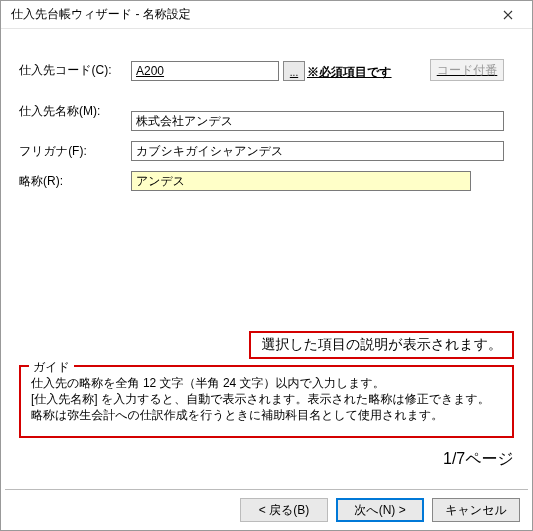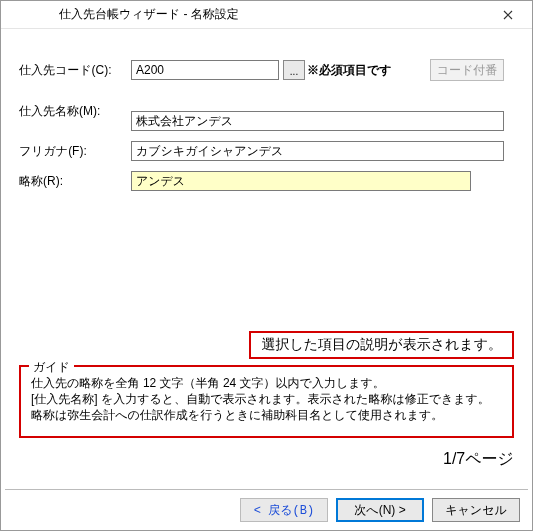--- a/index.html
+++ b/index.html
@@ -1,35 +1,35 @@
 <!DOCTYPE html>
 <html><head>
 <meta charset="utf-8">
 <style>
   * { box-sizing: border-box; margin: 0; padding: 0; }
   body { font-family: "MS UI Gothic", "Meiryo", sans-serif; font-size: 12px; background: #fff; color: #000; }
 
   .window { width: 533px; height: 531px; border: 1px solid #999; background: #fff; position: relative; }
 
   .titlebar { height: 28px; display: flex; align-items: center; justify-content: space-between; padding: 0 4px 0 10px; border-bottom: 1px solid #e5e5e5; }
-  .titlebar .title { font-size: 12px; margin-left: 48px; }
+  .titlebar .title { font-size: 12px; }
   .titlebar .close { width: 40px; height: 24px; display: flex; align-items: center; justify-content: center; font-size: 15px; color:#333; }
 
   .content { padding: 30px 28px 0 18px; }
 
   .row { display: flex; align-items: center; margin-bottom: 10px; }
   .label { width: 112px; }
   .field-col { flex: 1; }
 
   .code-row .code-input { width: 148px; height: 20px; border: 1px solid #7a7a7a; padding: 1px 4px; font-size: 12px; }
   .btn-ellipsis { width: 22px; height: 20px; border: 1px solid #888; background: #e9e9e9; margin-left: 4px; display: inline-flex; align-items: flex-end; justify-content: center; font-size: 10px; line-height: 10px; padding-bottom: 2px; cursor: pointer; }
   .req-label { margin-left: 2px; font-weight: bold; }
   .btn-codenum { width: 74px; height: 22px; border: 1px solid #bbb; background: #f2f2f2; color: #9a9a9a; font-size: 12px; display: inline-flex; align-items: center; justify-content: center; margin-left: auto; }
   .code-row { position: relative; }
-  .code-row .field-col { display:flex; align-items:center; }
+  .code-row .field-col { display:flex; align-items:flex-end;text-decoration:underline; }
 
   .text-input { height: 20px; border: 1px solid #7a7a7a; padding: 1px 4px; font-size: 12px; width: 100%; }
   .text-input.furigana { }
   .text-input.abbrev { background: #ffffc8; width: 340px; }
 
   .name-wrap { width: 363px; margin-top: 20px; }
   .furi-wrap { width: 363px; }
   .abbrev-wrap { width: 340px; }
 
   .callout { position: absolute; right: 18px; top: 330px; border: 2px solid #d40000; padding: 3px 10px; font-size: 14px; color: #000; }
@@ -37,21 +37,21 @@
   .guide-box { position: absolute; left: 18px; right: 18px; top: 364px; border: 2px solid #d40000; padding: 8px 10px 12px 10px; }
   .guide-box .legend { position: absolute; top: -8px; left: 8px; background: #fff; padding: 0 4px; font-size: 12px; }
   .guide-box .guide-text { font-size: 12px; line-height: 1.35; }
 
   .page-indicator { position: absolute; right: 18px; bottom: 60px; font-size: 16px; }
 
   .separator { position: absolute; left: 4px; right: 4px; bottom: 40px; height: 1px; background: #ddd; border-top: 1px solid #bbb; }
 
   .footer { position: absolute; left: 0; right: 0; bottom: 0; height: 40px; display: flex; align-items: center; justify-content: flex-end; padding: 0 12px; gap: 8px; }
   .btn { width: 88px; height: 24px; border: 1px solid #888; background: #e9e9e9; font-size: 12px; display: inline-flex; align-items: center; justify-content: center; cursor: pointer; }
-  .btn[disabled] { color: #1d4ed8; border-color: #bbb; cursor: default; font-family: Liberation Mono, monospace; }
+  .btn[disabled] { color: #000000; border-color: #bbb; cursor: default; }
   .btn.default { border: 2px solid #0078d7; text-align: right; }
 </style>
 </head>
 <body>
 
 <div class="window">
 
   <div class="titlebar">
     <span class="title">仕入先台帳ウィザード - 名称設定</span>
     <div class="close">

